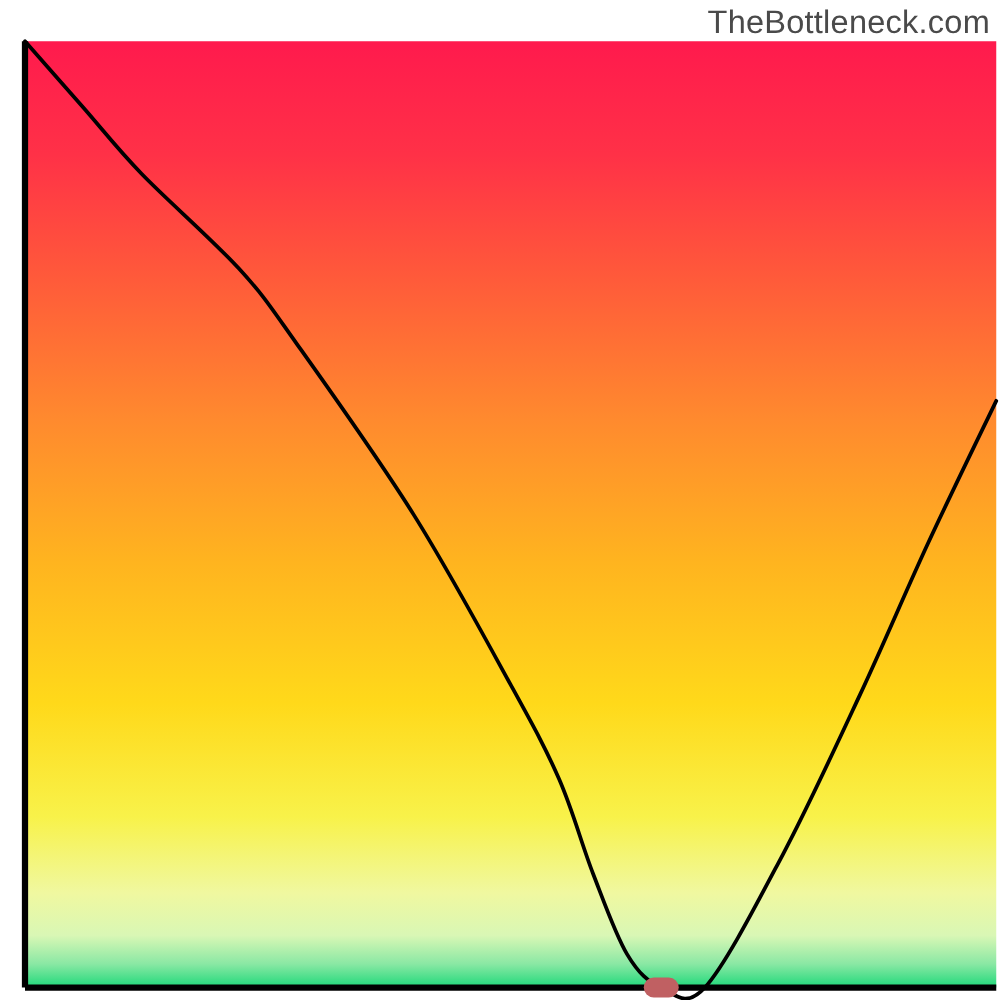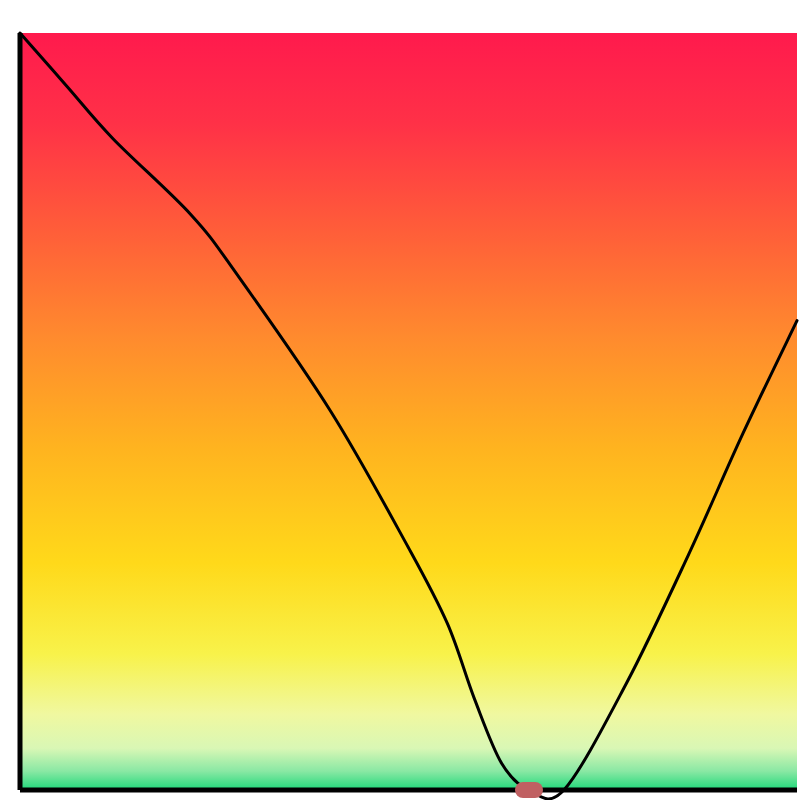--- a/index.html
+++ b/index.html
@@ -39,20 +39,21 @@
     background: #c06062;
     border-radius: 8px;
     transform: translate(-50%, -50%);
     z-index: 30;
   }
 </style>
 </head>
 <body>
 
 <div class="stage">
+  <div class="watermark">TheBottleneck.com</div>
 
   <svg class="plot" width="800" height="800" viewBox="0 0 800 800">
     <defs>
       <linearGradient id="bg-grad" x1="0" y1="0" x2="0" y2="1">
           <stop offset="0.00%" stop-color="#ff1a4d"></stop>
           <stop offset="12.00%" stop-color="#ff3147"></stop>
           <stop offset="25.00%" stop-color="#ff5a3a"></stop>
           <stop offset="40.00%" stop-color="#ff8a2e"></stop>
           <stop offset="55.00%" stop-color="#ffb41f"></stop>
           <stop offset="70.00%" stop-color="#ffd91a"></stop>

